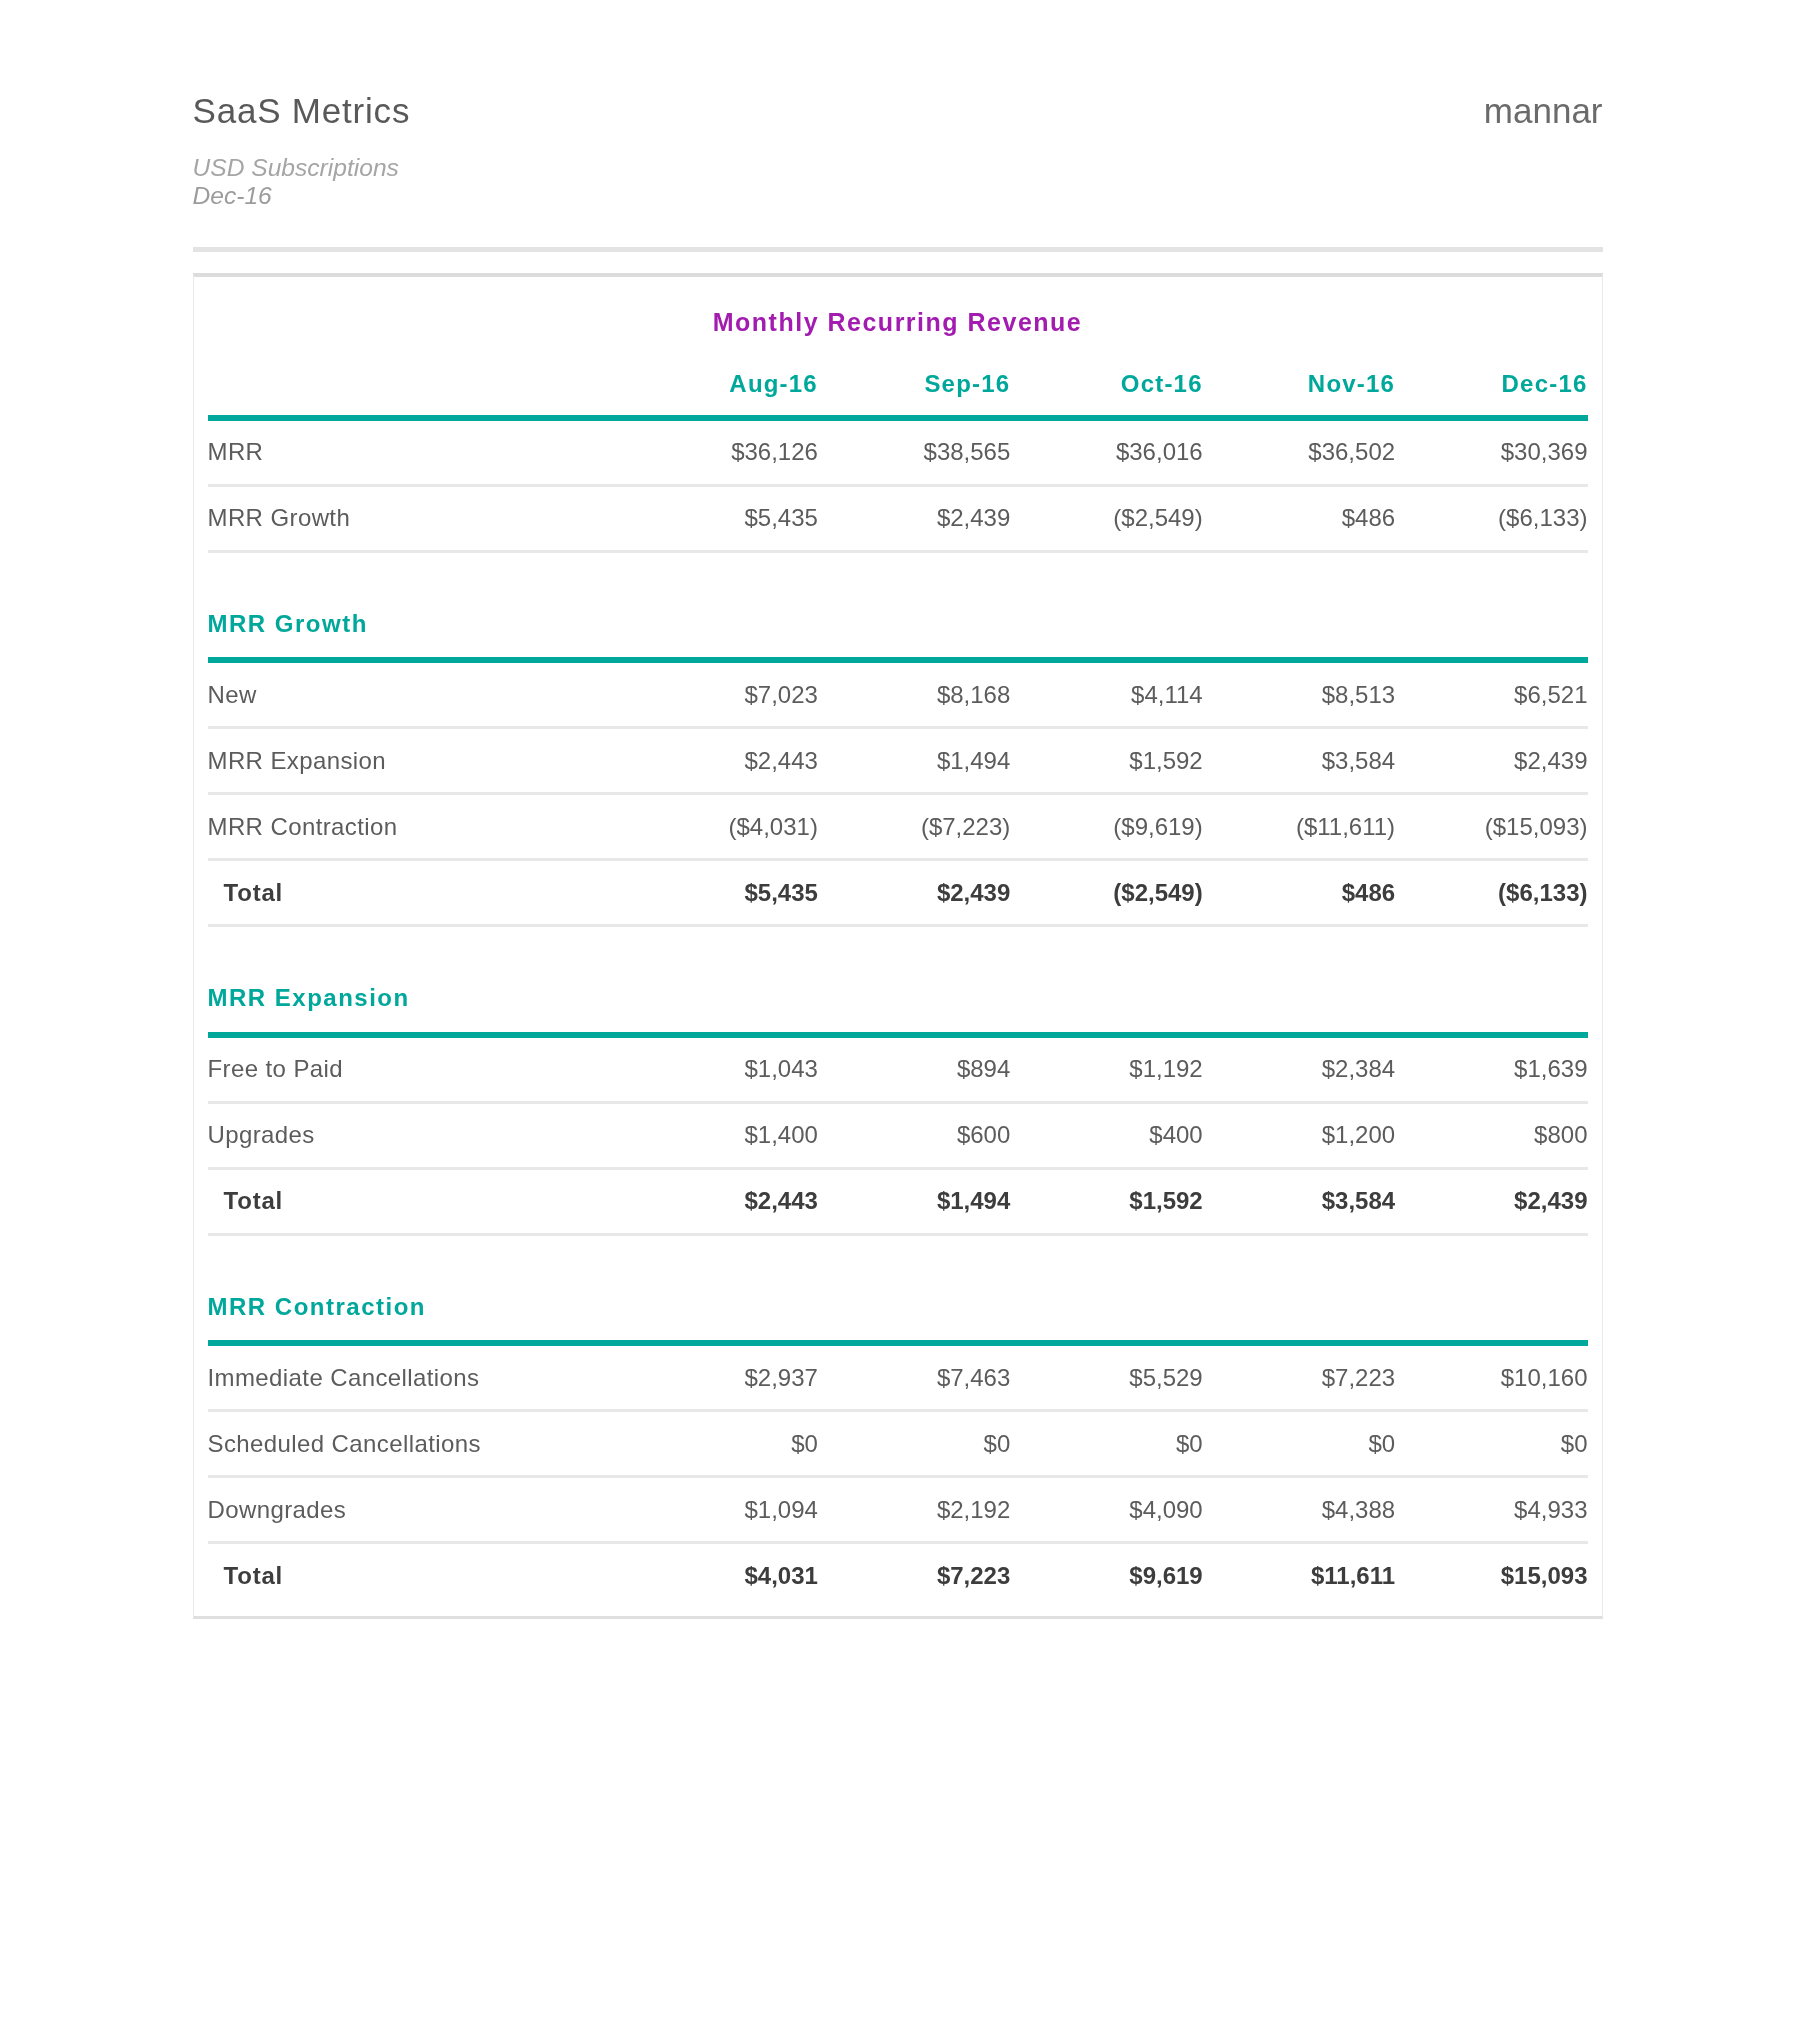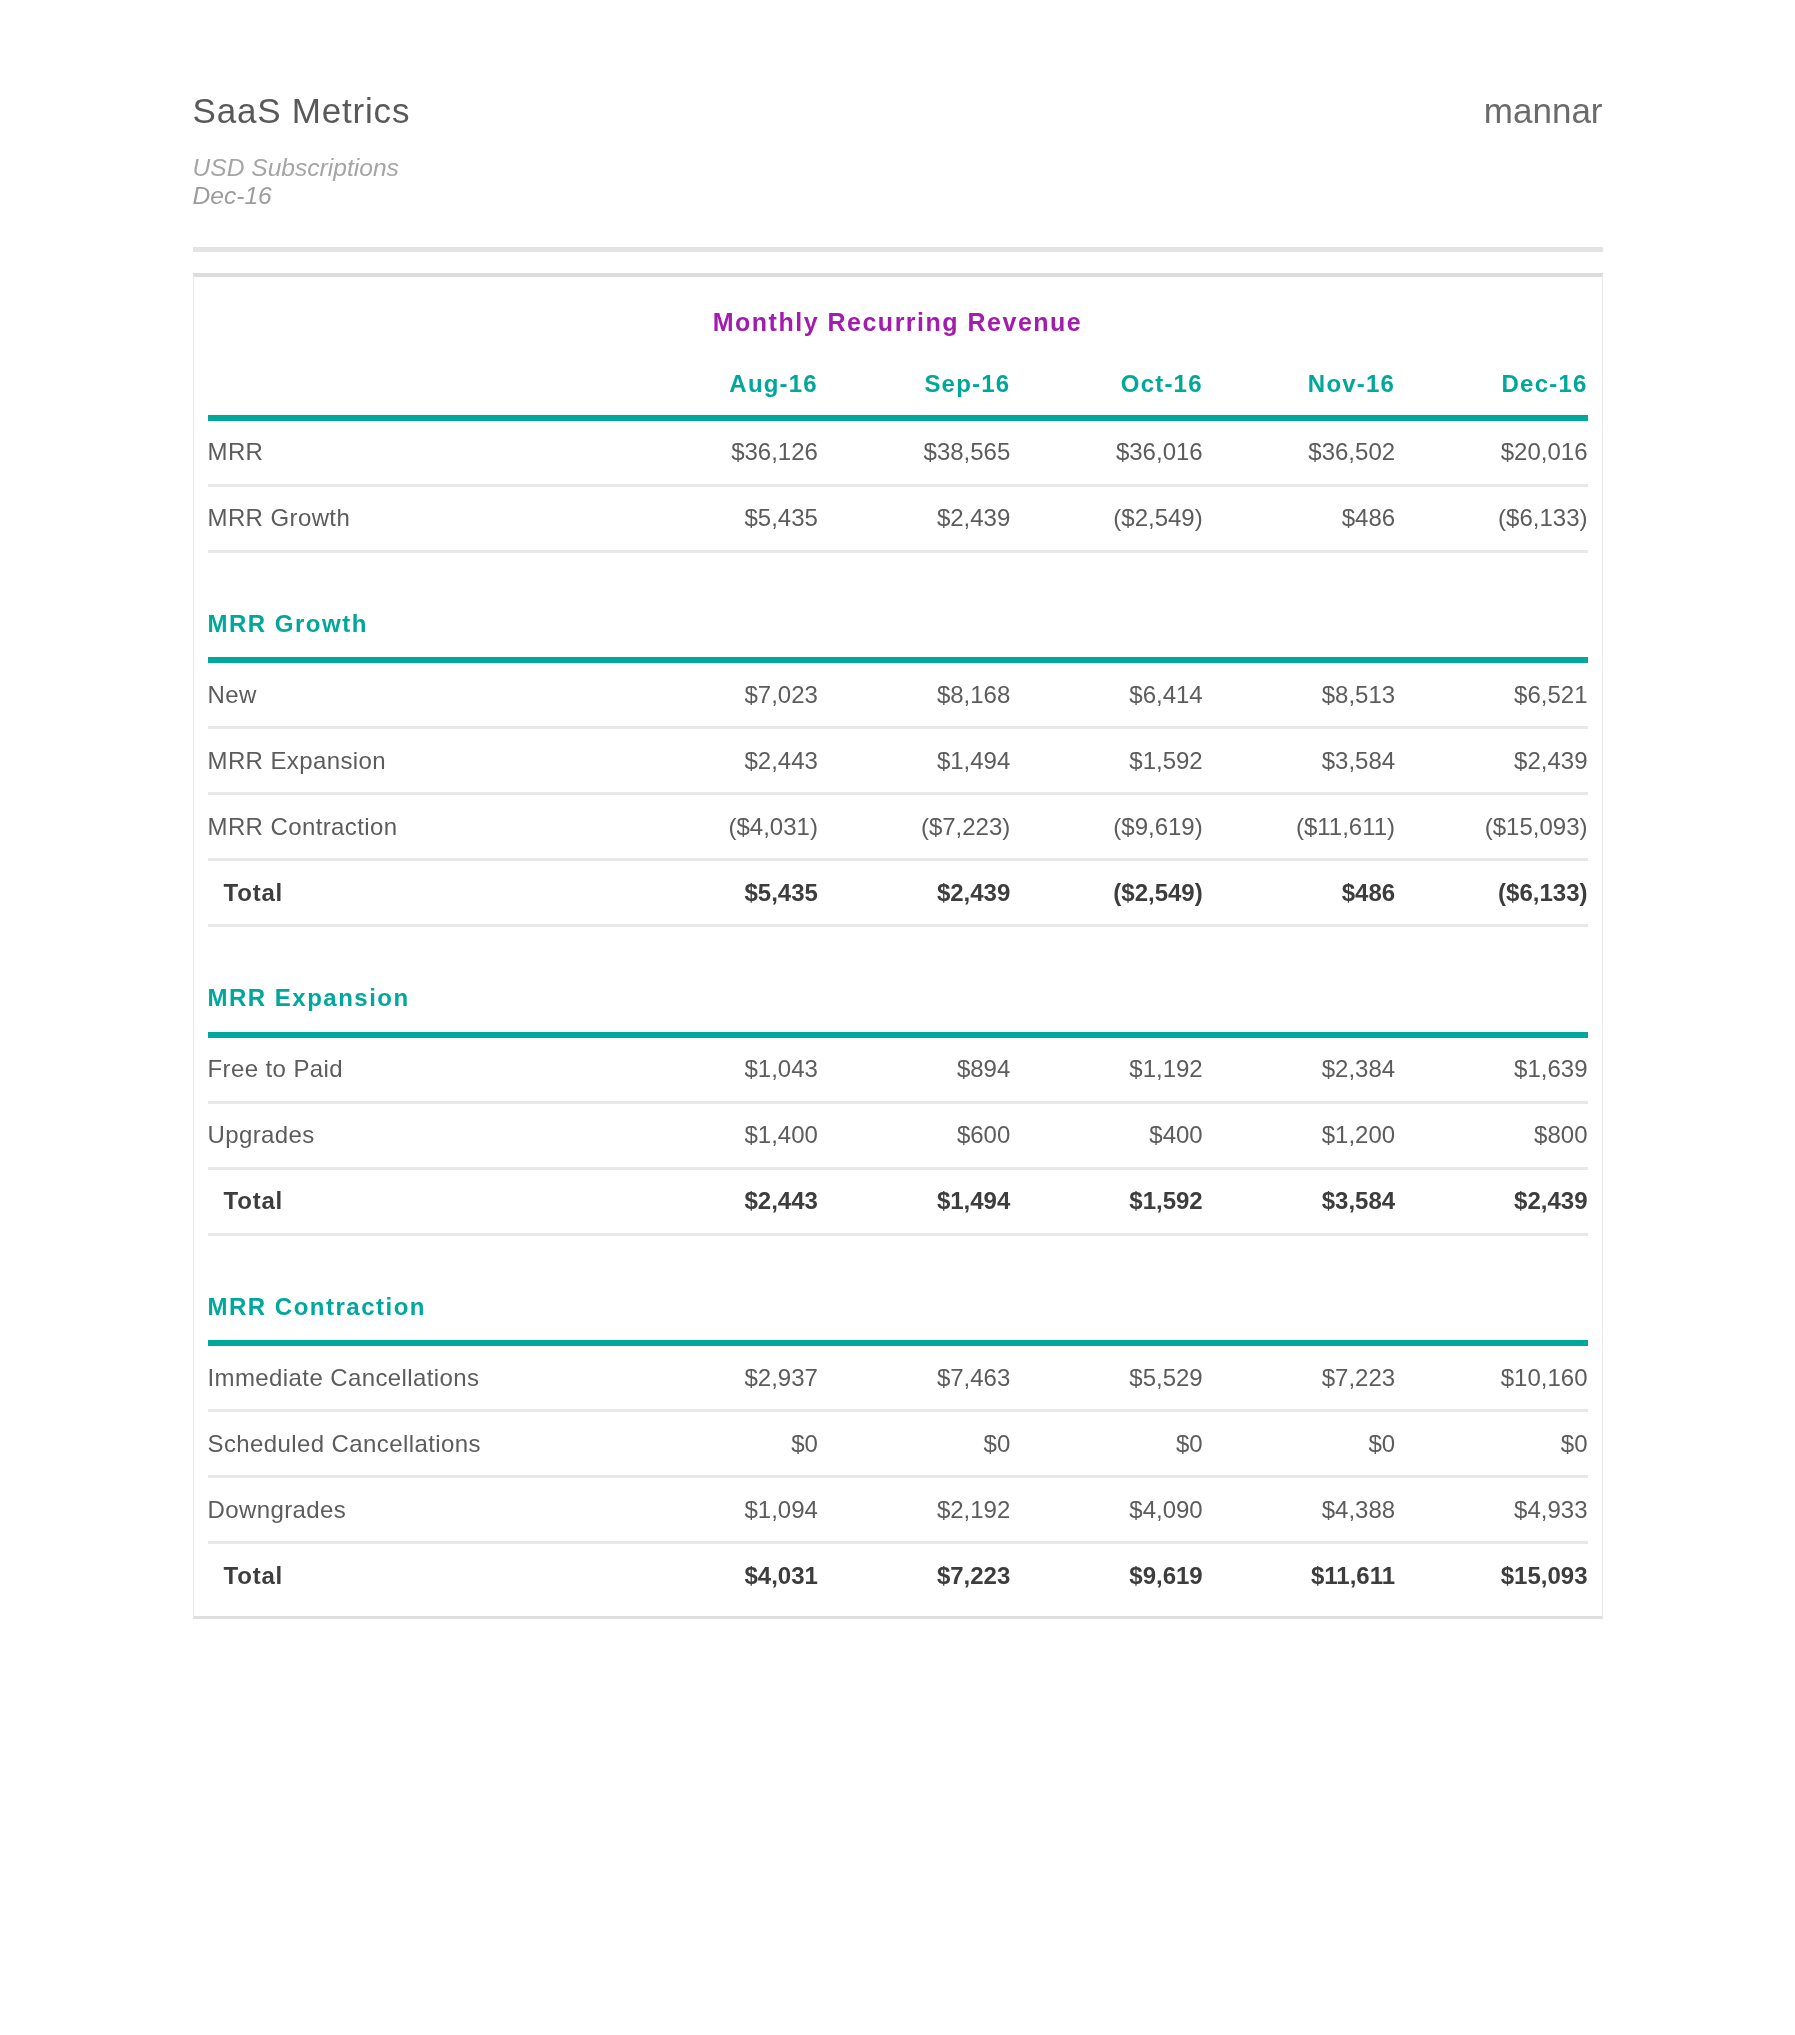--- a/index.html
+++ b/index.html
@@ -150,40 +150,40 @@
       </div>
     <div class="rule under-heads"></div>
 
     <div id="summary-rows">
         <div class="grid row">
           <div class="cell label">MRR</div>
           <div class="cell value">$36,126</div>
           <div class="cell value">$38,565</div>
           <div class="cell value">$36,016</div>
           <div class="cell value">$36,502</div>
-          <div class="cell value">$20,016</div>
+          <div class="cell value">$30,369</div>
         </div>
         <div class="grid row">
           <div class="cell label">MRR Growth</div>
           <div class="cell value">$5,435</div>
           <div class="cell value">$2,439</div>
           <div class="cell value">($2,549)</div>
           <div class="cell value">$486</div>
           <div class="cell value">($6,133)</div>
         </div>
       </div>
     <div id="sections">
         <div class="section">
           <div class="section-title">MRR Growth</div>
           <div class="rule"></div>
           <div class="grid row">
             <div class="cell label">New</div>
             <div class="cell value">$7,023</div>
             <div class="cell value">$8,168</div>
-            <div class="cell value">$6,414</div>
+            <div class="cell value">$4,114</div>
             <div class="cell value">$8,513</div>
             <div class="cell value">$6,521</div>
           </div>
           <div class="grid row">
             <div class="cell label">MRR Expansion</div>
             <div class="cell value">$2,443</div>
             <div class="cell value">$1,494</div>
             <div class="cell value">$1,592</div>
             <div class="cell value">$3,584</div>
             <div class="cell value">$2,439</div>

